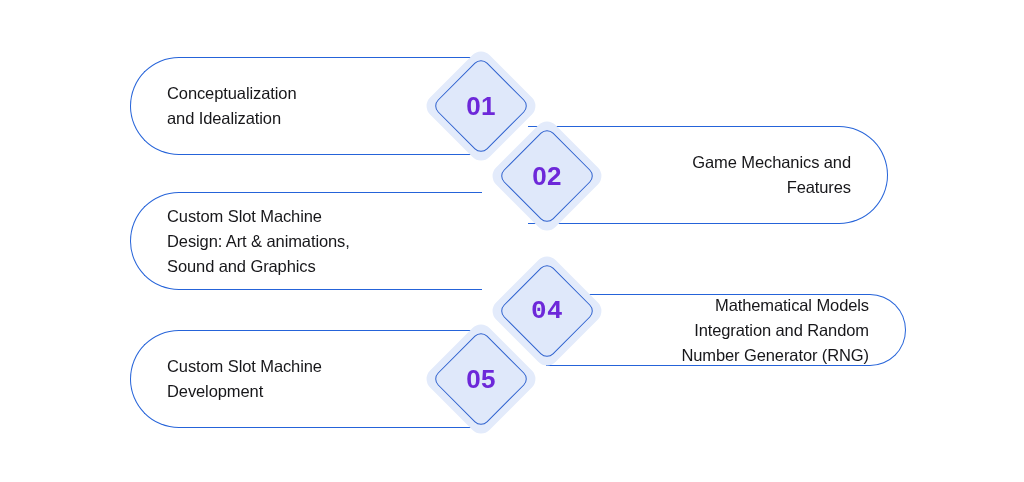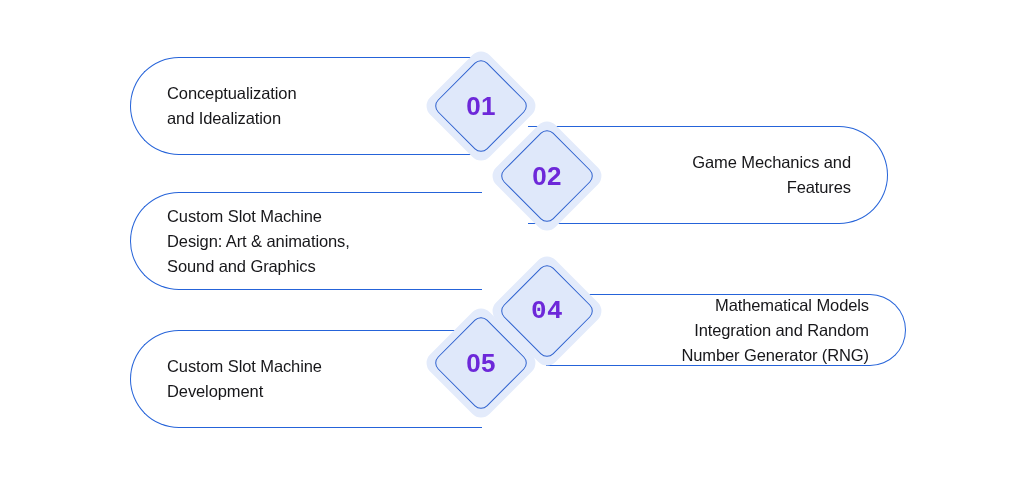--- a/index.html
+++ b/index.html
@@ -149,19 +149,19 @@
     <span class="diamond-num">02</span>
   </div>
 
 
   <div class="diamond" style="left:489px; top:253px;font-family:Liberation Mono, monospace;">
     <span class="diamond-halo"></span>
     <span class="diamond-inner"></span>
     <span class="diamond-num">04</span>
   </div>
 
-  <div class="diamond" style="left:423px; top:305px;">
+  <div class="diamond" style="left:423px; top:321px;">
     <span class="diamond-halo"></span>
     <span class="diamond-inner"></span>
     <span class="diamond-num">05</span>
   </div>
 
 </div>
 
 </body></html>

